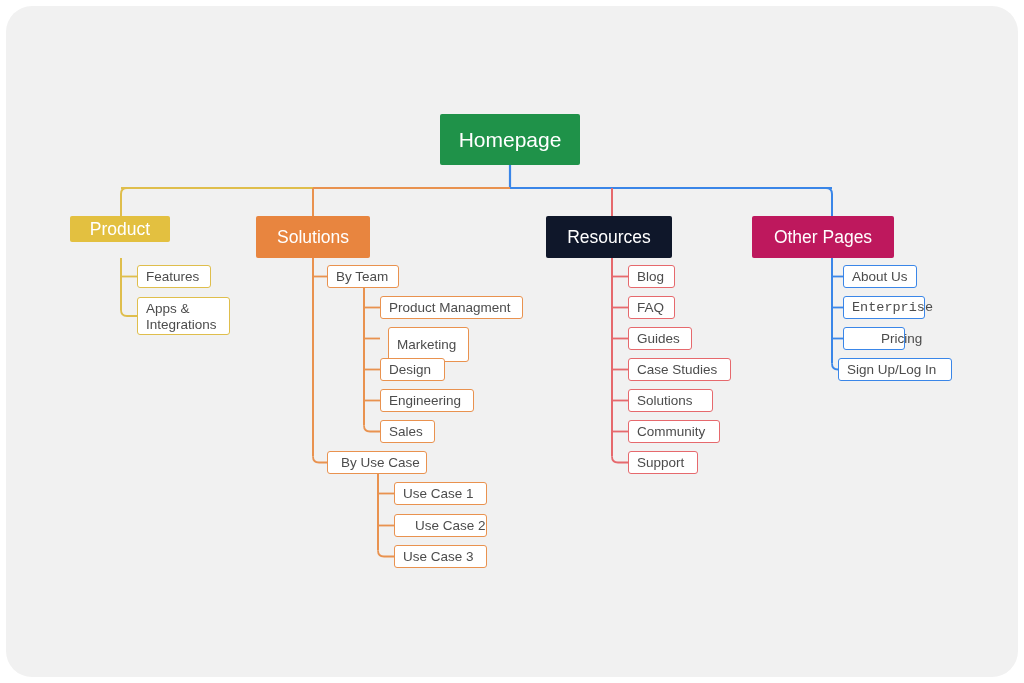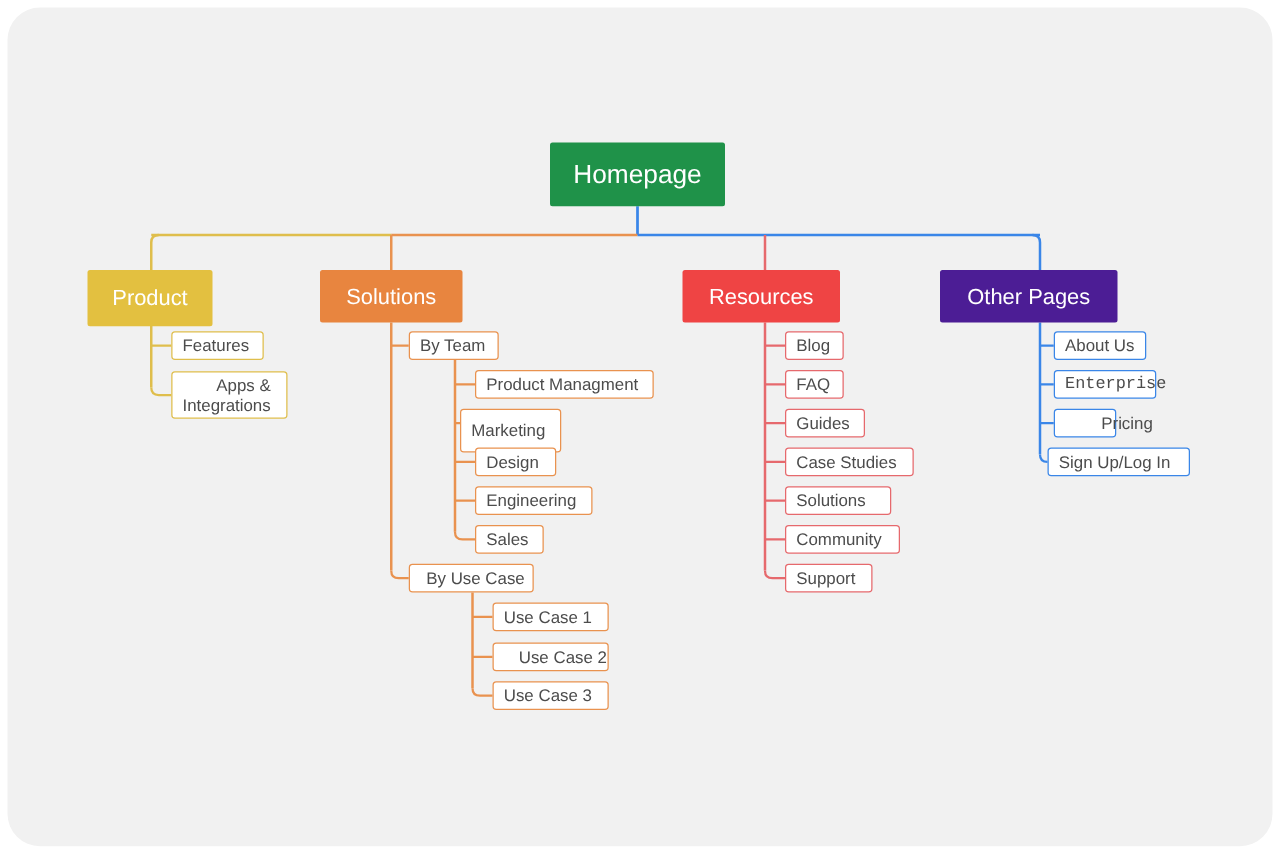--- a/index.html
+++ b/index.html
@@ -23,21 +23,20 @@
     height: 671px;
     background: #f1f1f1;
     border-radius: 26px;
   }
   #diagram {
     position: absolute;
     left: 0;
     top: 0;
     width: 1024px;
     height: 683px;
-    text-align: right;
   }
   #connectors {
     position: absolute;
     left: 0;
     top: 0;
     width: 1024px;
     height: 683px;
   }
   .node {
     position: absolute;
@@ -118,41 +117,41 @@
       <path d="M 612 456.5 Q 612 462.5 618 462.5 L 628 462.5" fill="none" stroke="#e6696d" stroke-width="1.8" stroke-linecap="butt" stroke-linejoin="round"></path>
       <path d="M 832 258 L 832 363.5" fill="none" stroke="#3a86e8" stroke-width="2" stroke-linecap="butt" stroke-linejoin="round"></path>
       <path d="M 832 276.5 L 843 276.5" fill="none" stroke="#3a86e8" stroke-width="1.8" stroke-linecap="butt" stroke-linejoin="round"></path>
       <path d="M 832 307.5 L 843 307.5" fill="none" stroke="#3a86e8" stroke-width="1.8" stroke-linecap="butt" stroke-linejoin="round"></path>
       <path d="M 832 338.5 L 843 338.5" fill="none" stroke="#3a86e8" stroke-width="1.8" stroke-linecap="butt" stroke-linejoin="round"></path>
       <path d="M 832 363.5 Q 832 369.5 838 369.5 L 838 369.5" fill="none" stroke="#3a86e8" stroke-width="1.8" stroke-linecap="butt" stroke-linejoin="round"></path>
     </svg>
 
   <div id="diagram">
       <div class="node root" style="left: 440px; top: 114px; width: 140px; height: 51px; background: rgb(31, 146, 73);"><span>Homepage</span></div>
-      <div class="node cat" style="left: 70px; top: 216px; width: 100px; height: 45px; background: rgb(227, 192, 64);"><span>Product</span></div>
+      <div class="node cat" style="left: 70px; top: 216px; width: 100px; height: 26px; background: rgb(227, 192, 64);"><span>Product</span></div>
       <div class="node leaf" style="left: 137px; top: 265px; width: 74px; height: 23px; border-color: rgb(223, 190, 76);"><span>Features</span></div>
       <div class="node leaf two-line" style="left: 137px; top: 297px; width: 93px; height: 38px; border-color: rgb(223, 190, 76);"><div><span class="leaf-text">Apps &amp;</span><span class="leaf-text">Integrations</span></div></div>
       <div class="node cat" style="left: 256px; top: 216px; width: 114px; height: 42px; background: rgb(232, 133, 63);"><span>Solutions</span></div>
       <div class="node leaf" style="left: 327px; top: 265px; width: 72px; height: 23px; border-color: rgb(233, 146, 79);"><span>By Team</span></div>
       <div class="node leaf" style="left: 380px; top: 296px; width: 143px; height: 23px; border-color: rgb(233, 146, 79);"><span>Product Managment</span></div>
-      <div class="node leaf" style="left: 368px; top: 327px; width: 81px; height: 35px; border-color: rgb(233, 146, 79);"><span>Marketing</span></div>
+      <div class="node leaf" style="left: 388px; top: 327px; width: 81px; height: 35px; border-color: rgb(233, 146, 79);"><span>Marketing</span></div>
       <div class="node leaf" style="left: 380px; top: 358px; width: 65px; height: 23px; border-color: rgb(233, 146, 79);"><span>Design</span></div>
       <div class="node leaf" style="left: 380px; top: 389px; width: 94px; height: 23px; border-color: rgb(233, 146, 79);"><span>Engineering</span></div>
       <div class="node leaf" style="left: 380px; top: 420px; width: 55px; height: 23px; border-color: rgb(233, 146, 79);"><span>Sales</span></div>
       <div class="node leaf" style="left: 327px; top: 451px; width: 100px; height: 23px; border-color: rgb(233, 146, 79); padding-left: 13px;"><span>By Use Case</span></div>
       <div class="node leaf" style="left: 394px; top: 482px; width: 93px; height: 23px; border-color: rgb(233, 146, 79);"><span>Use Case 1</span></div>
       <div class="node leaf" style="left: 394px; top: 514px; width: 93px; height: 23px; border-color: rgb(233, 146, 79); padding-left: 20px;"><span>Use Case 2</span></div>
       <div class="node leaf" style="left: 394px; top: 545px; width: 93px; height: 23px; border-color: rgb(233, 146, 79);"><span>Use Case 3</span></div>
-      <div class="node cat" style="left: 546px; top: 216px; width: 126px; height: 42px; background: #ef4444;"><span>Resources</span></div>
+      <div class="node cat" style="left: 546px; top: 216px; width: 126px; height: 42px; background: #0f172a;"><span>Resources</span></div>
       <div class="node leaf" style="left: 628px; top: 265px; width: 47px; height: 23px; border-color: rgb(230, 105, 109);"><span>Blog</span></div>
       <div class="node leaf" style="left: 628px; top: 296px; width: 47px; height: 23px; border-color: rgb(230, 105, 109);"><span>FAQ</span></div>
       <div class="node leaf" style="left: 628px; top: 327px; width: 64px; height: 23px; border-color: rgb(230, 105, 109);"><span>Guides</span></div>
       <div class="node leaf" style="left: 628px; top: 358px; width: 103px; height: 23px; border-color: rgb(230, 105, 109);"><span>Case Studies</span></div>
       <div class="node leaf" style="left: 628px; top: 389px; width: 85px; height: 23px; border-color: rgb(230, 105, 109);"><span>Solutions</span></div>
       <div class="node leaf" style="left: 628px; top: 420px; width: 92px; height: 23px; border-color: rgb(230, 105, 109);"><span>Community</span></div>
       <div class="node leaf" style="left: 628px; top: 451px; width: 70px; height: 23px; border-color: rgb(230, 105, 109);"><span>Support</span></div>
-      <div class="node cat" style="left: 752px; top: 216px; width: 142px; height: 42px; background: #4c1d95;"><span>Other Pages</span></div>
+      <div class="node cat" style="left: 752px; top: 216px; width: 142px; height: 42px; background: #be185d;"><span>Other Pages</span></div>
       <div class="node leaf" style="left: 843px; top: 265px; width: 74px; height: 23px; border-color: rgb(58, 134, 232);"><span>About Us</span></div>
       <div class="node leaf" style="left: 843px; top: 296px; width: 82px; height: 23px; border-color: rgb(58, 134, 232); font-family: Liberation Mono, monospace;"><span>Enterprise</span></div>
-      <div class="node leaf" style="left: 843px; top: 327px; width: 50px; height: 23px; border-color: rgb(58, 134, 232); padding-left: 37px;"><span>Pricing</span></div>
+      <div class="node leaf" style="left: 843px; top: 327px; width: 62px; height: 23px; border-color: rgb(58, 134, 232); padding-left: 37px;"><span>Pricing</span></div>
       <div class="node leaf" style="left: 838px; top: 358px; width: 114px; height: 23px; border-color: rgb(58, 134, 232);"><span>Sign Up/Log In</span></div>
     </div>
 </div>
 
 </body></html>

